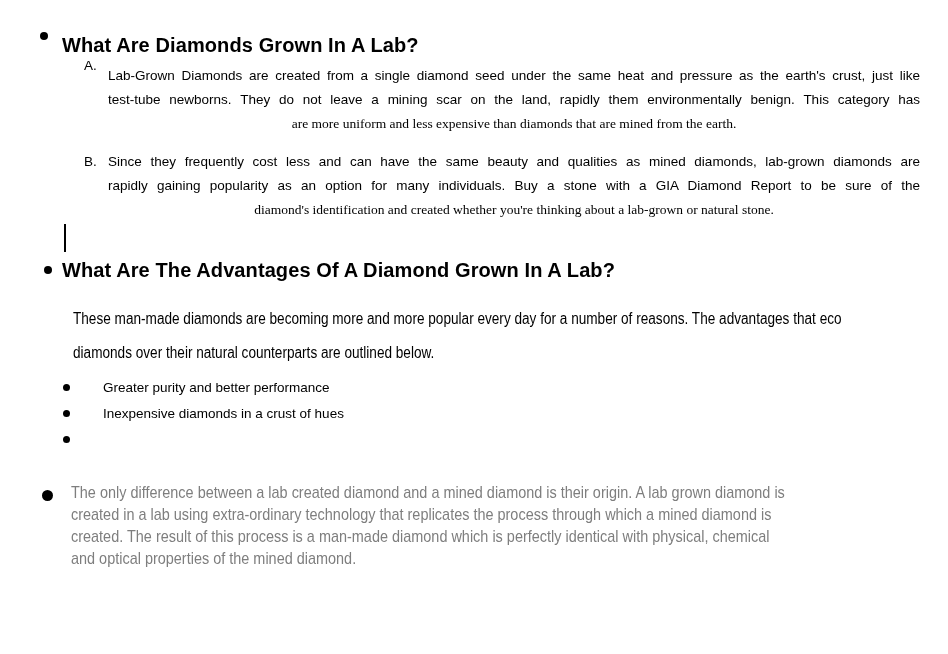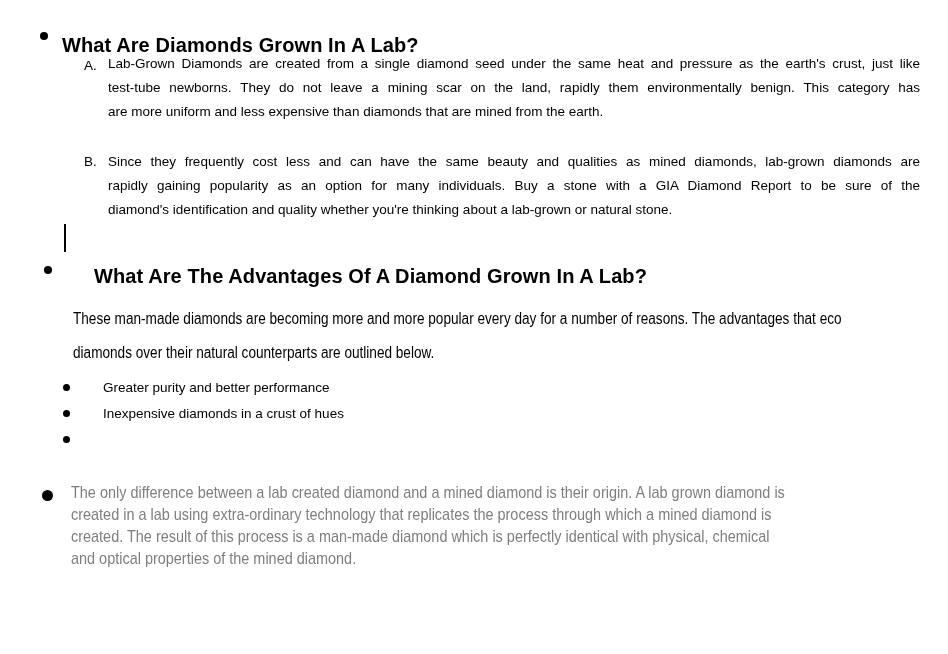--- a/index.html
+++ b/index.html
@@ -18,21 +18,21 @@
     font-size: 20px;
     line-height: 24px;
     white-space: nowrap;
     letter-spacing: 0.1px;
   }
   .dot { position: absolute; background: #000; border-radius: 50%; }
   
   .plabel { font-size: 13.5px; line-height: 24px; }
   .plines { font-size: 13.5px; line-height: 24px; width: 812px; }
   .jline { text-align: justify; text-align-last: justify; }
-  .lline { text-align: left; }
+  .lline { text-align: center; font-family: Liberation Serif, serif; }
   
   .cond { transform: scaleX(0.85); transform-origin: 0 0; }
   .cond .cline { white-space: nowrap; }
   .intro { font-size: 16px; line-height: 34px; color: #000; }
   .note  { font-size: 17px; line-height: 22px; color: #7e7e7e; }
   
   .adv-item { display: flex; align-items: center; height: 26px; }
   .adv-dot { width: 7px; height: 7px; border-radius: 50%; background: #000; flex: 0 0 auto; }
   .adv-text { font-size: 13.5px; margin-left: 33px; white-space: nowrap; }
   
@@ -40,37 +40,37 @@
 </style>
 </head>
 <body>
 
 <div style="position:absolute; inset:0;">
 
   <span class="dot" style="left:40px; top:32px; width:8px; height:8px;"></span>
   <div class="abs heading" style="left:62px; top:24px;margin-top:9px;">What Are Diamonds Grown In A Lab?</div>
 
   <div class="abs plabel" style="left:84px; top:54px;">A.</div>
-  <div class="abs plines" style="left:108px; top:52px;">
+  <div class="abs plines" style="left:108px; top:64px;">
     <div class="jline">Lab-Grown Diamonds are created from a single diamond seed under the same heat and pressure as the earth's crust, just like</div>
     <div class="jline">test-tube newborns. They do not leave a mining scar on the land, rapidly them environmentally benign. This category has</div>
     <div class="lline">are more uniform and less expensive than diamonds that are mined from the earth.</div>
   </div>
 
   <div class="abs plabel" style="left:84px; top:150px;">B.</div>
   <div class="abs plines" style="left:108px; top:150px;">
     <div class="jline">Since they frequently cost less and can have the same beauty and qualities as mined diamonds, lab-grown diamonds are</div>
     <div class="jline">rapidly gaining popularity as an option for many individuals. Buy a stone with a GIA Diamond Report to be sure of the</div>
-    <div class="lline">diamond's identification and quality whether you're thinking about a lab-grown or natural stone.</div>
+    <div class="lline">diamond's identification and created whether you're thinking about a lab-grown or natural stone.</div>
   </div>
 
   <div class="caret" style="left:64px; top:224px;"></div>
 
   <span class="dot" style="left:44px; top:266px; width:8px; height:8px;"></span>
-  <div class="abs heading" style="left:62px; top:264px;margin-left:32px;">What Are The Advantages Of A Diamond Grown In A Lab?</div>
+  <div class="abs heading" style="left:62px; top:258px;">What Are The Advantages Of A Diamond Grown In A Lab?</div>
 
   <div class="abs intro cond" style="left:73px; top:302px;">
     <div class="cline">These man-made diamonds are becoming more and more popular every day for a number of reasons. The advantages that eco</div>
     <div class="cline">diamonds over their natural counterparts are outlined below.</div>
   </div>
 
   <div class="abs" style="left:63px; top:374px;">
     <div class="adv-item">
       <span class="adv-dot"></span>
       <span class="adv-text">Greater purity and better performance</span>

